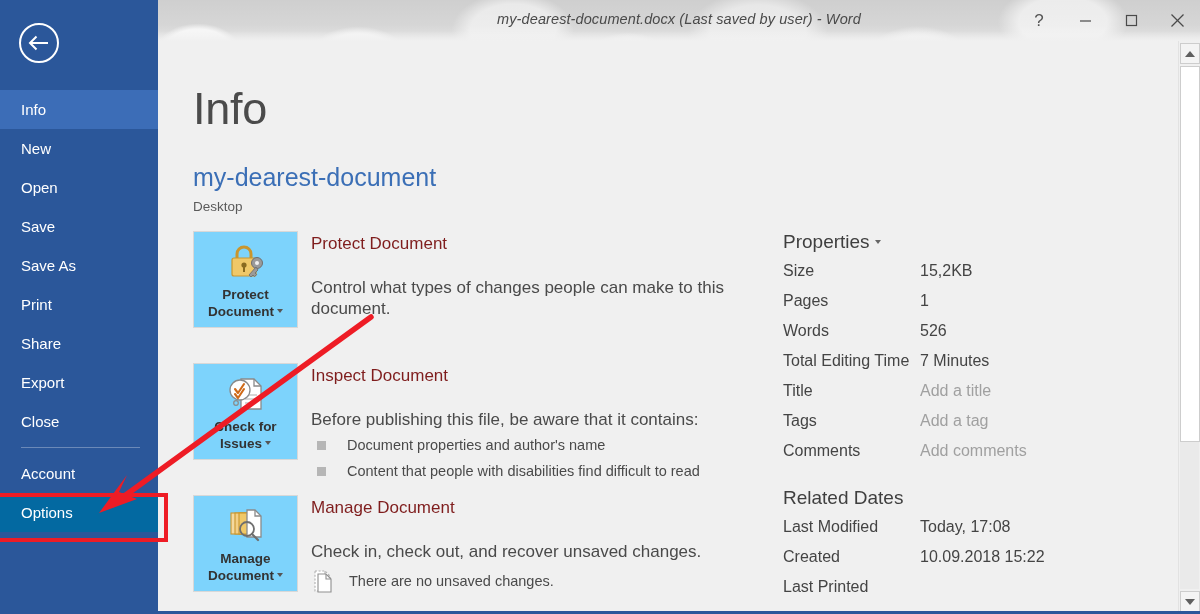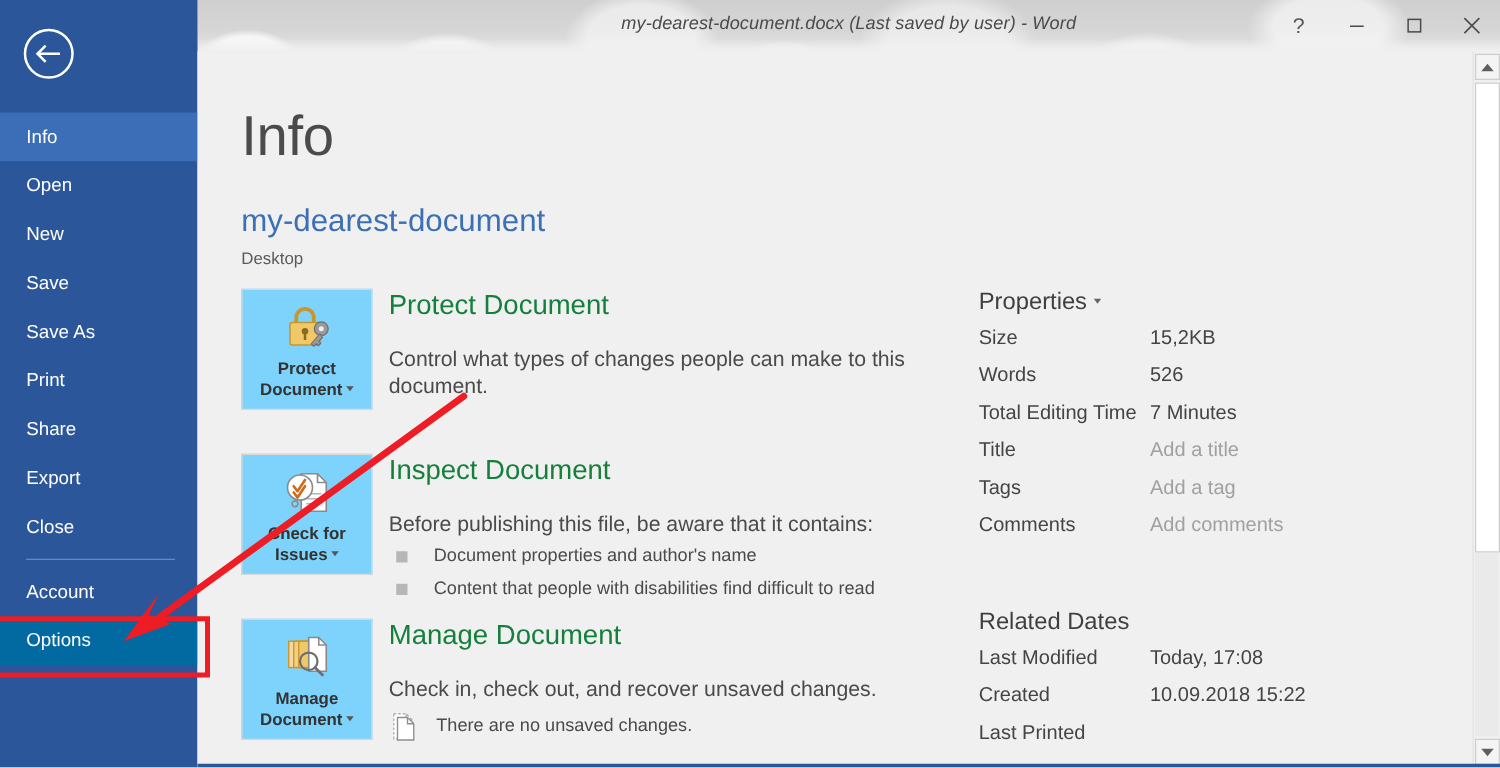--- a/index.html
+++ b/index.html
@@ -132,21 +132,21 @@
   .tile-caret {
     display: inline-block;
     border-left: 3.5px solid transparent;
     border-right: 3.5px solid transparent;
     border-top: 4px solid #555;
     vertical-align: middle;
     margin-left: 3px; margin-bottom: 2px;
   }
   .sec-body { position: absolute; left: 118px; top: 0; width: 480px; }
   .sec-title {
-    font-size: 22px; color: #15803d; font-weight: 400;
+    font-size: 17px; color: #7f1d1d; font-weight: 400;
     line-height: 26px; margin-bottom: 6px;
     white-space: nowrap;
   }
   .sec-desc {
     font-size: 17px; color: #4a4a4a; line-height: 21px; margin-top: 20px;
   }
   .bullet-row {
     display: flex; align-items: flex-start;
     margin-top: 5px;
   }
@@ -255,22 +255,22 @@
   <div class="sidebar">
     <div class="back-btn">
       <svg width="42" height="42" viewBox="0 0 42 42">
         <circle cx="21" cy="21" r="19" fill="none" stroke="#ffffff" stroke-width="2"></circle>
         <line x1="12" y1="21" x2="30" y2="21" stroke="#ffffff" stroke-width="2"></line>
         <polyline points="18.5,14.5 12,21 18.5,27.5" fill="none" stroke="#ffffff" stroke-width="2"></polyline>
       </svg>
     </div>
     <div class="nav">
       <div class="nav-item active">Info</div>
+      <div class="nav-item">New</div>
       <div class="nav-item">Open</div>
-      <div class="nav-item">New</div>
       <div class="nav-item">Save</div>
       <div class="nav-item">Save As</div>
       <div class="nav-item">Print</div>
       <div class="nav-item">Share</div>
       <div class="nav-item">Export</div>
       <div class="nav-item">Close</div>
       <div class="nav-sep"></div>
       <div class="nav-item">Account</div>
       <div class="nav-item selected-opt">Options</div>
     </div>
@@ -375,20 +375,24 @@
 
     <div class="props">
       <div class="props-head">
         <span>Properties</span><span class="tile-caret"></span>
       </div>
       <div class="prop-row">
         <div class="prop-k">Size</div>
         <div class="prop-v">15,2KB</div>
       </div>
       <div class="prop-row">
+        <div class="prop-k">Pages</div>
+        <div class="prop-v">1</div>
+      </div>
+      <div class="prop-row">
         <div class="prop-k">Words</div>
         <div class="prop-v">526</div>
       </div>
       <div class="prop-row">
         <div class="prop-k">Total Editing Time</div>
         <div class="prop-v">7 Minutes</div>
       </div>
       <div class="prop-row">
         <div class="prop-k">Title</div>
         <div class="prop-v placeholder">Add a title</div>

